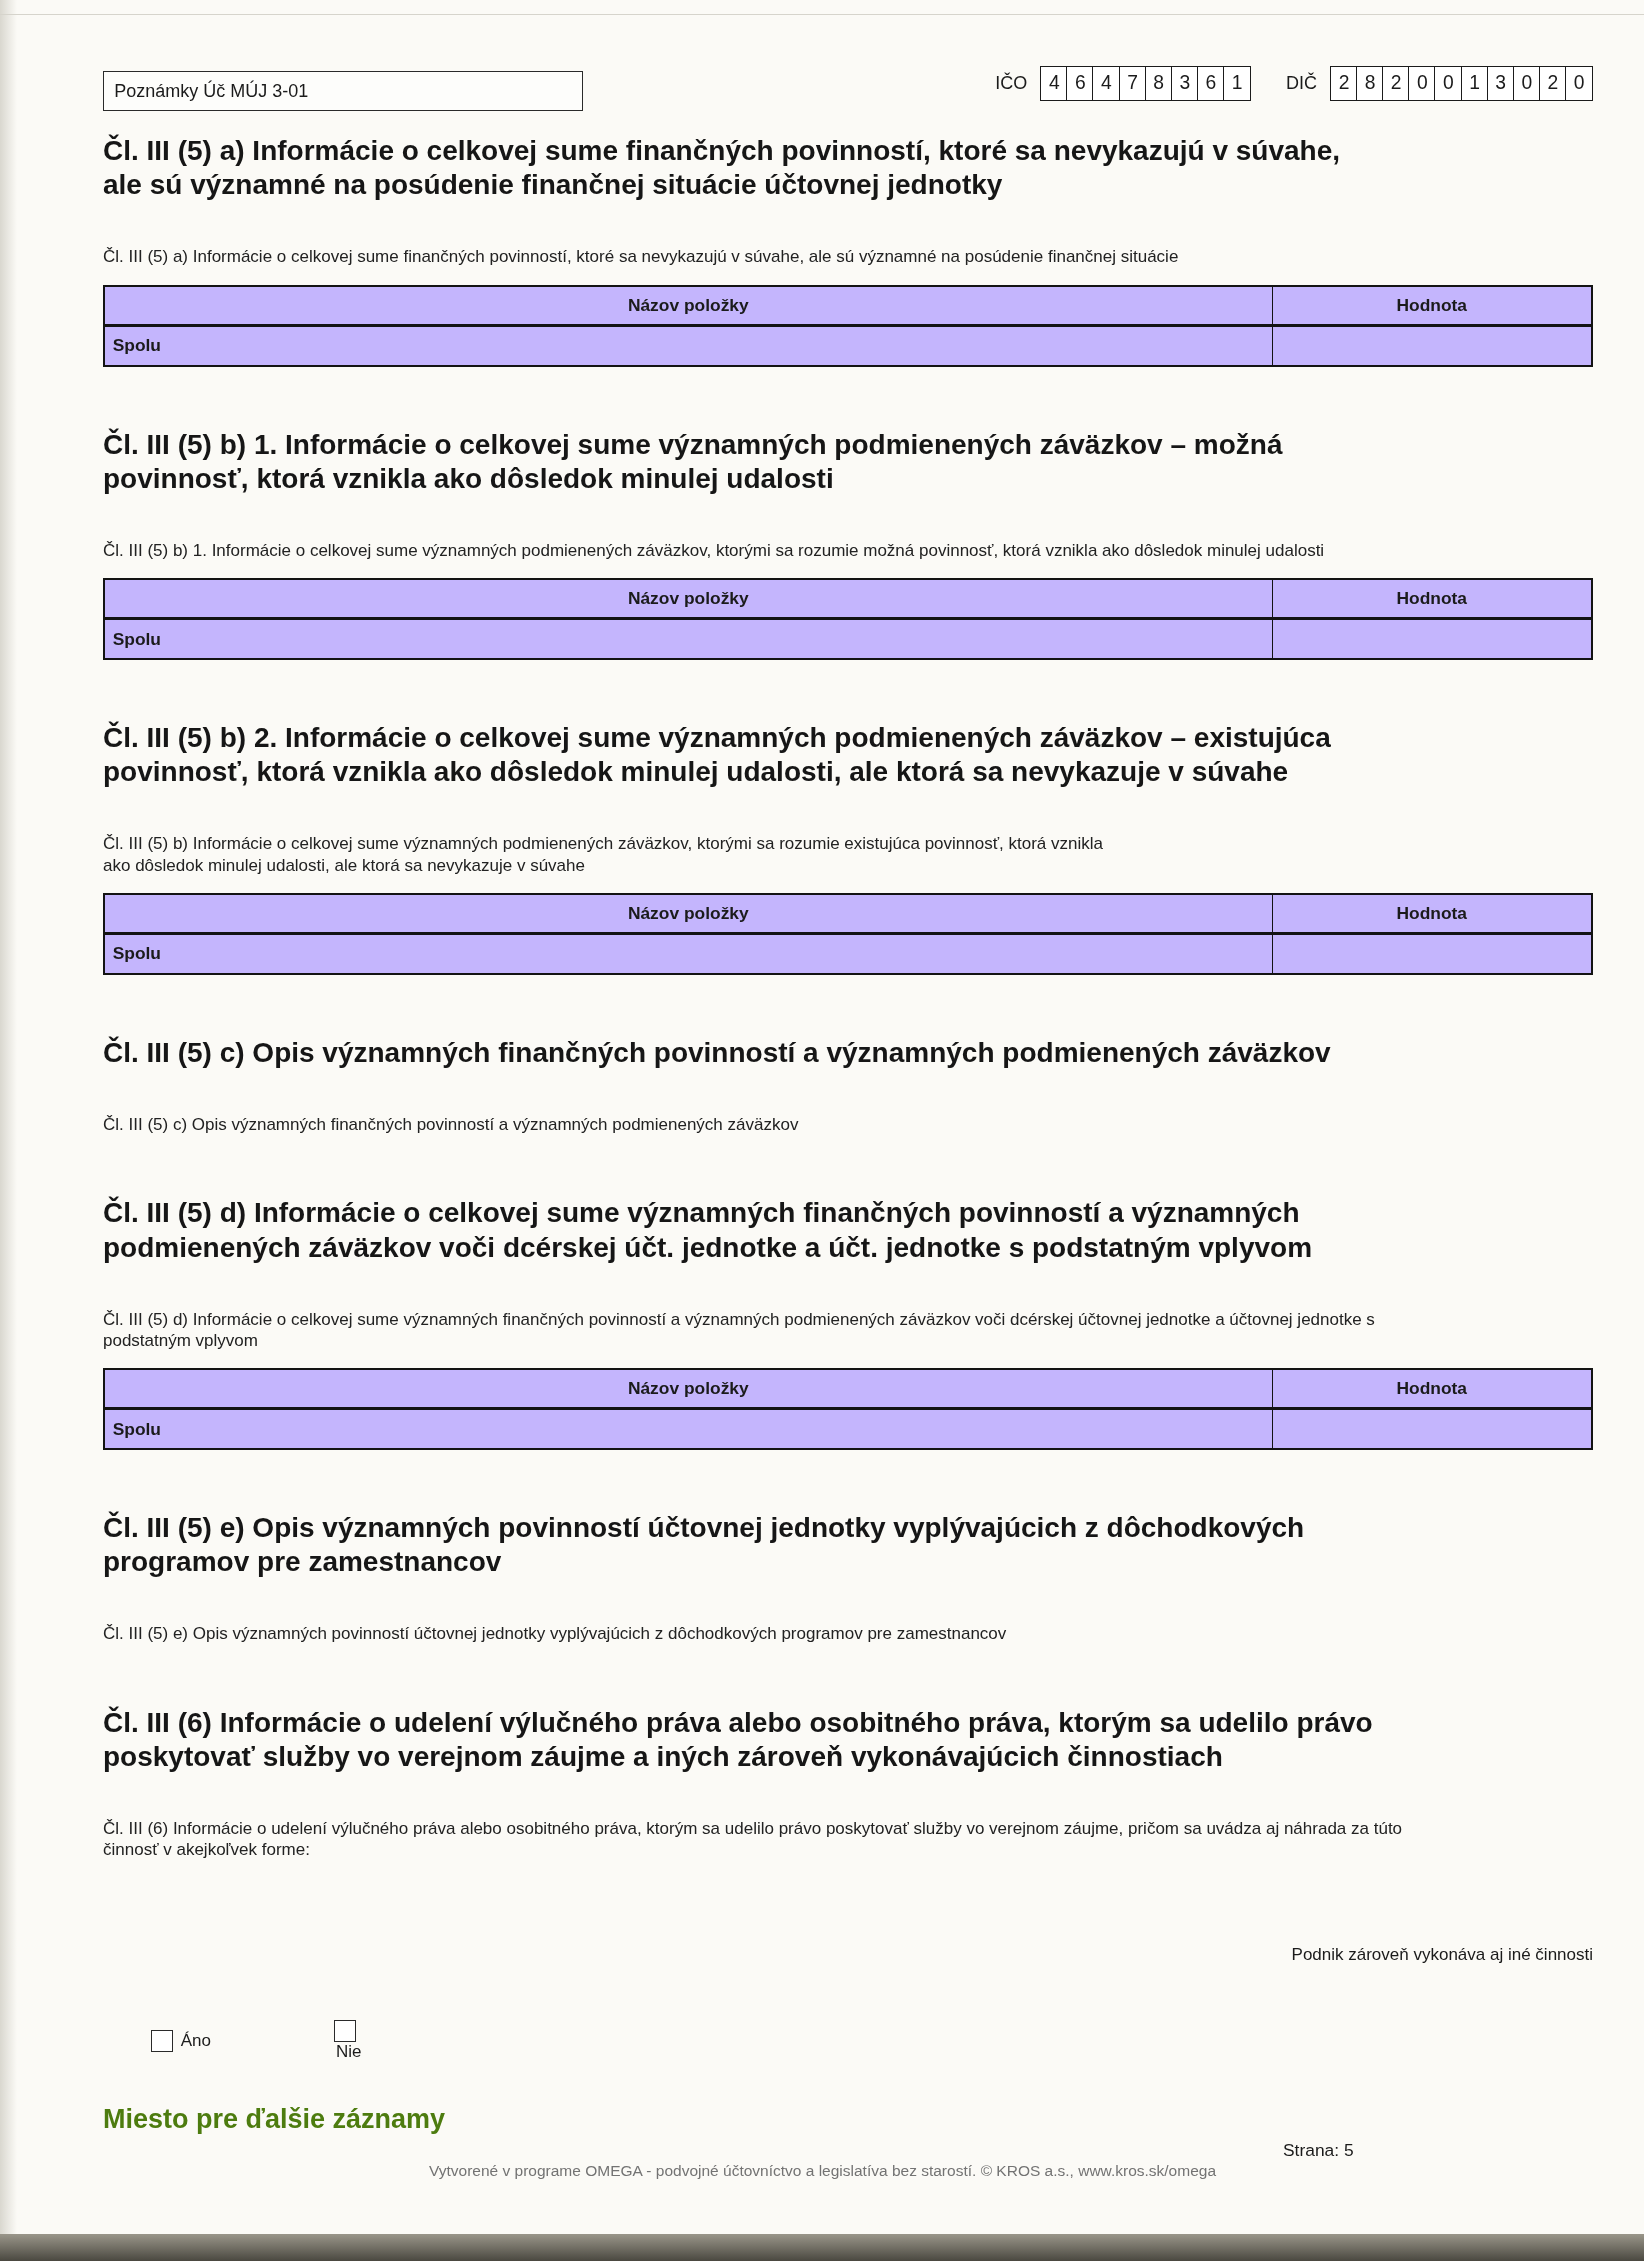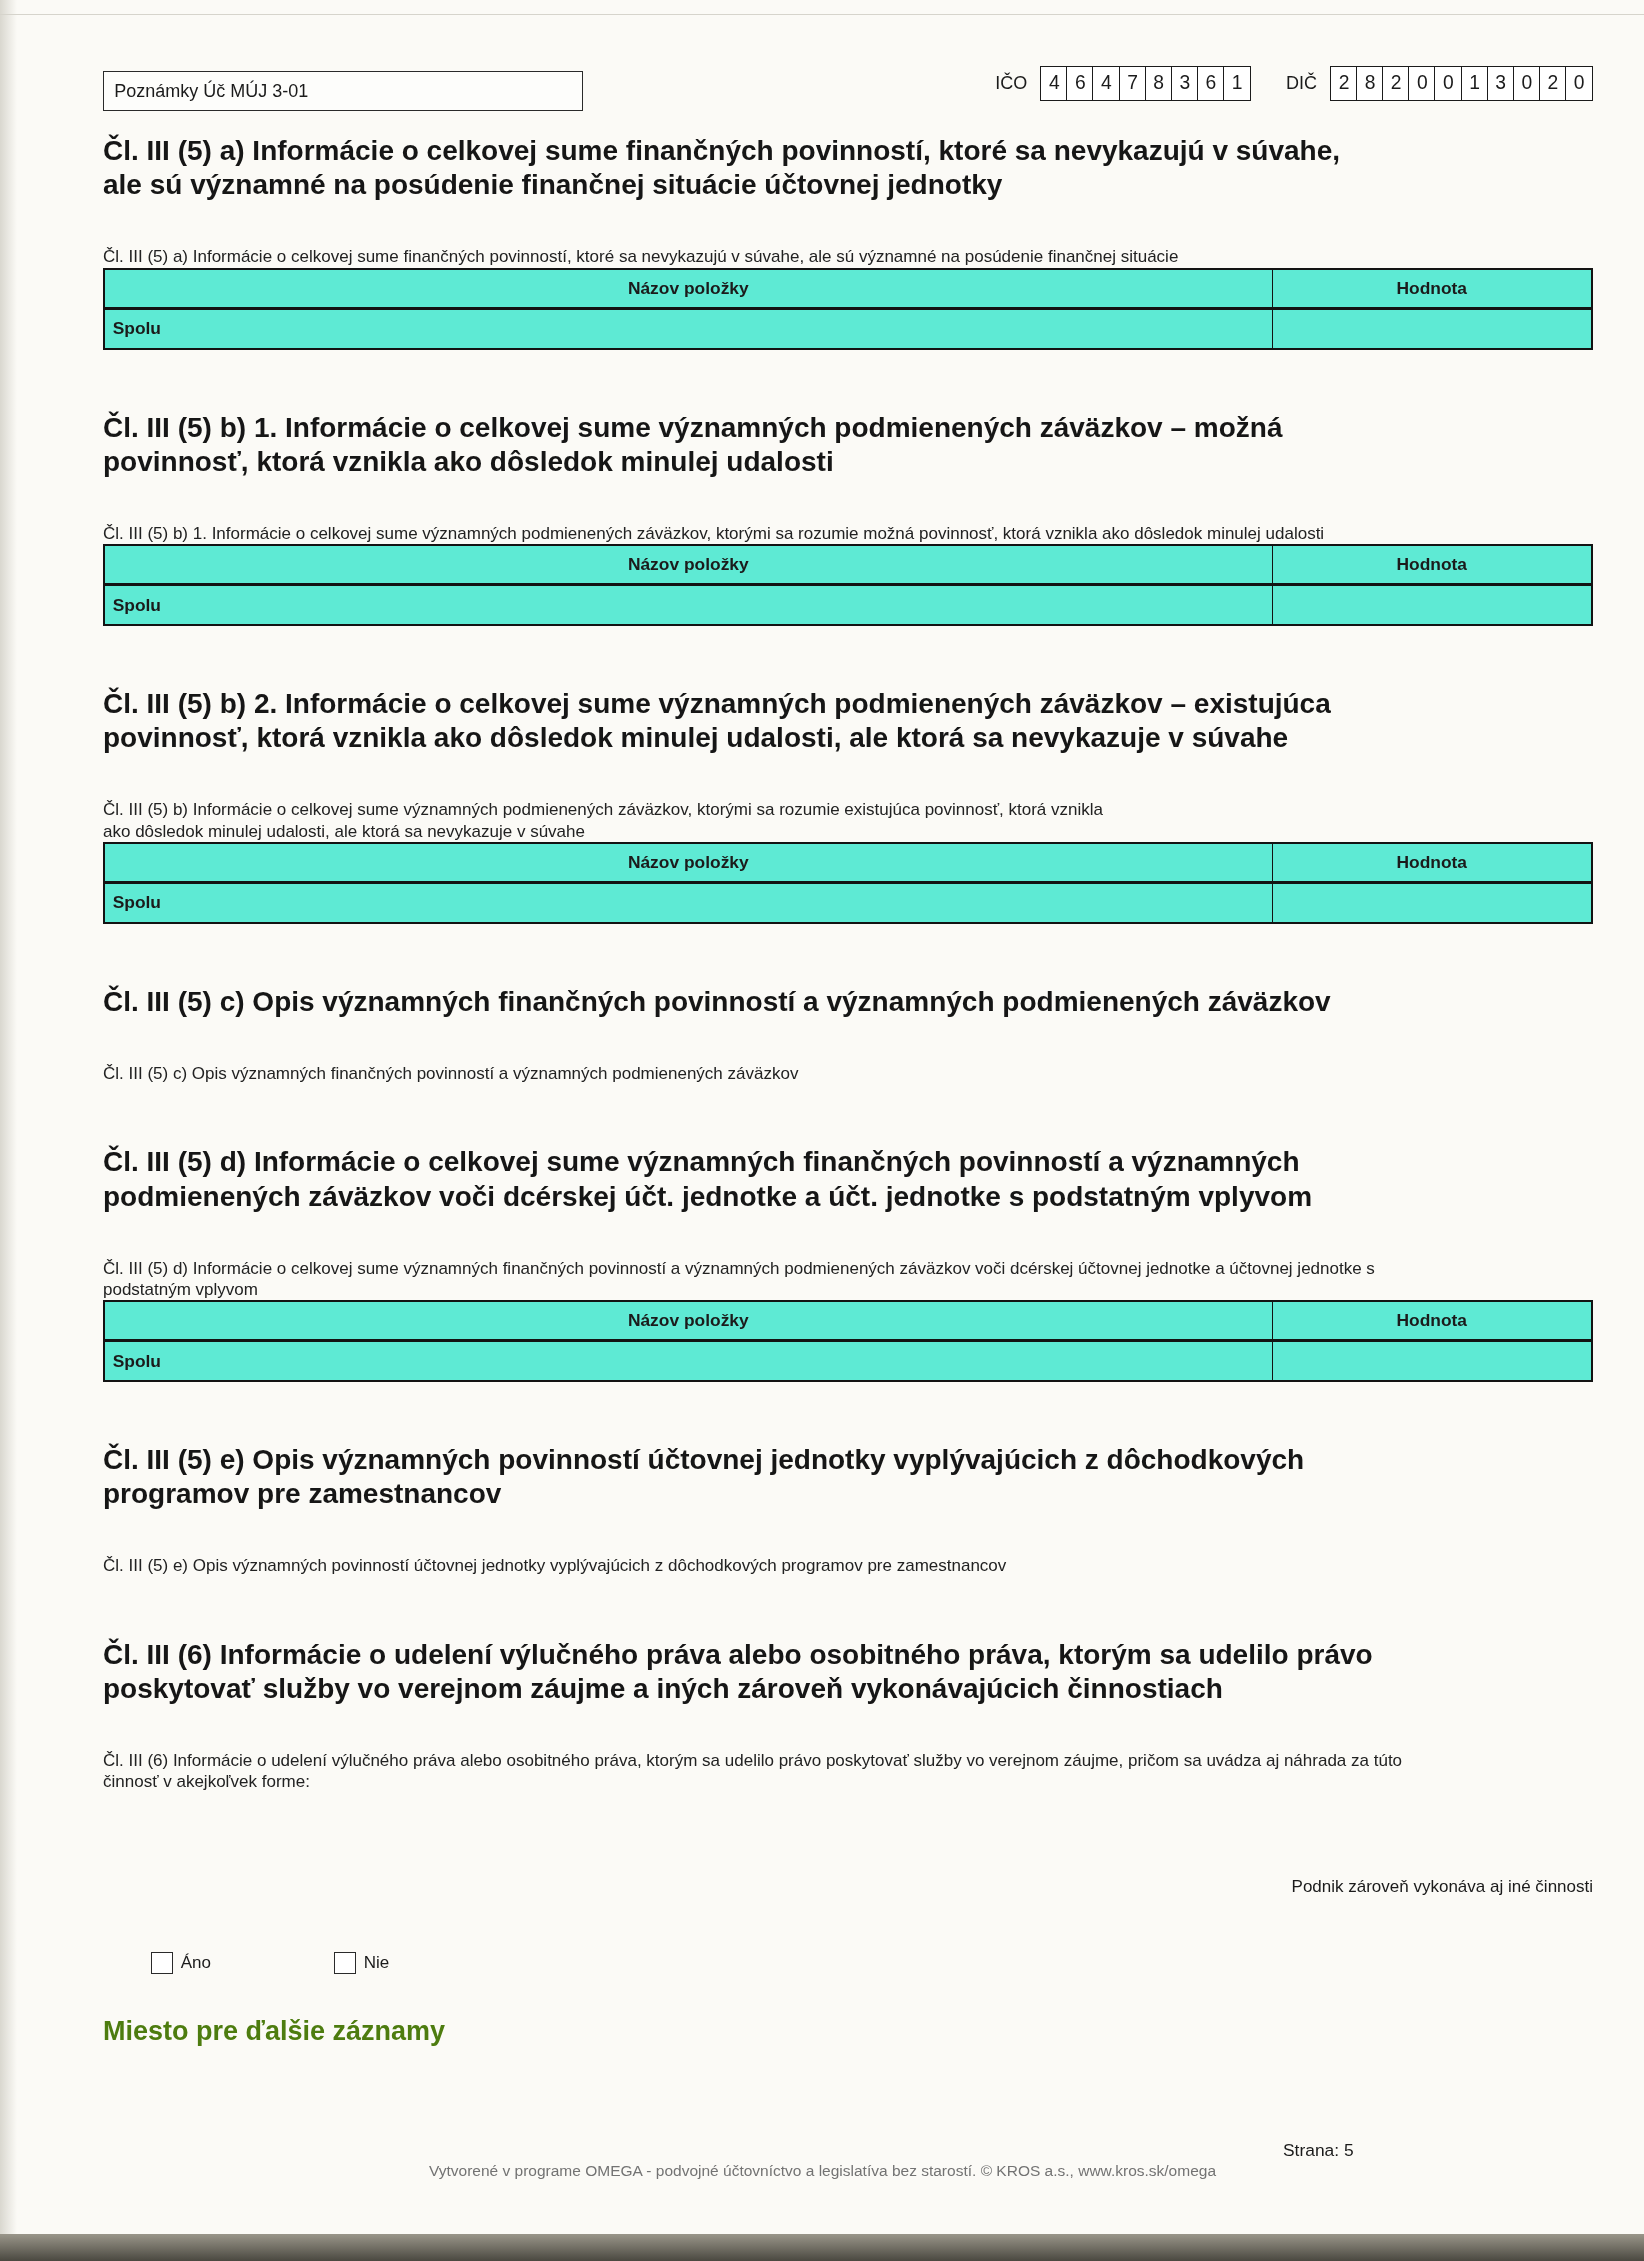--- a/index.html
+++ b/index.html
@@ -27,31 +27,31 @@
     display:flex; align-items:center; justify-content:center; font-size:19.3px; background:#fff; }
   .digit-cell:first-child { margin-left:0; }
   .dic-gap { margin-left:35px; }
 
   
   .sec-heading { font-size:28px; font-weight:bold; line-height:1.22; white-space:pre-line;
     margin:61px 0 0 0; color:#161616; }
   .sec-heading.first { margin-top:23px; }
   .sec-note { font-size:17px; line-height:1.25; white-space:pre-line; margin:44px 0 0 0; color:#222; }
 
-  .form-table { width:100%; border-collapse:collapse; border:2.6px solid #131313; background:#5eead4; }
+  .form-table { width:100%; border-collapse:collapse; margin-top:17px; border:2.6px solid #131313; background:#c4b5fd; }
   .form-table th { border:1.9px solid #131313; border-bottom:3.2px solid #131313;
     font-size:17.4px; font-weight:bold; height:35px; text-align:center; }
   .form-table td { border:1.9px solid #131313; height:36px; font-size:17.4px; }
   .form-table .col-value-h { width:21.5%; }
   .form-table td.row-label { font-weight:bold; padding-left:7.7px; text-align:left; }
 
   .statement { font-size:17px; margin:84px 0 0 0;text-align:right; }
   .checkbox-row { display:flex; align-items:center; margin-top:55px;margin-left:48px; }
   .checkbox-item { display:flex; align-items:center; font-size:17px; cursor:default; }
-  .checkbox-item + .checkbox-item { margin-left:123px; }
+  .checkbox-item + .checkbox-item { margin-left:123px;flex-direction:column; }
   .checkbox-box { width:22px; height:22px; box-sizing:border-box; border:1.9px solid #2a2a2a;
     margin-right:7.7px; background:#fff; display:inline-block; }
   .records-heading { font-size:27px; font-weight:bold; margin:42px 0 0 0; color:#4d7c0f; }
 
   
   .page-number { position:absolute; top:2140px; left:1283px; font-size:17.4px; }
   .footer-credit { position:absolute; top:2162px; left:0; width:1645px; text-align:center; font-size:15.5px; color:#737373; }
 </style>
 </head>
 <body>

